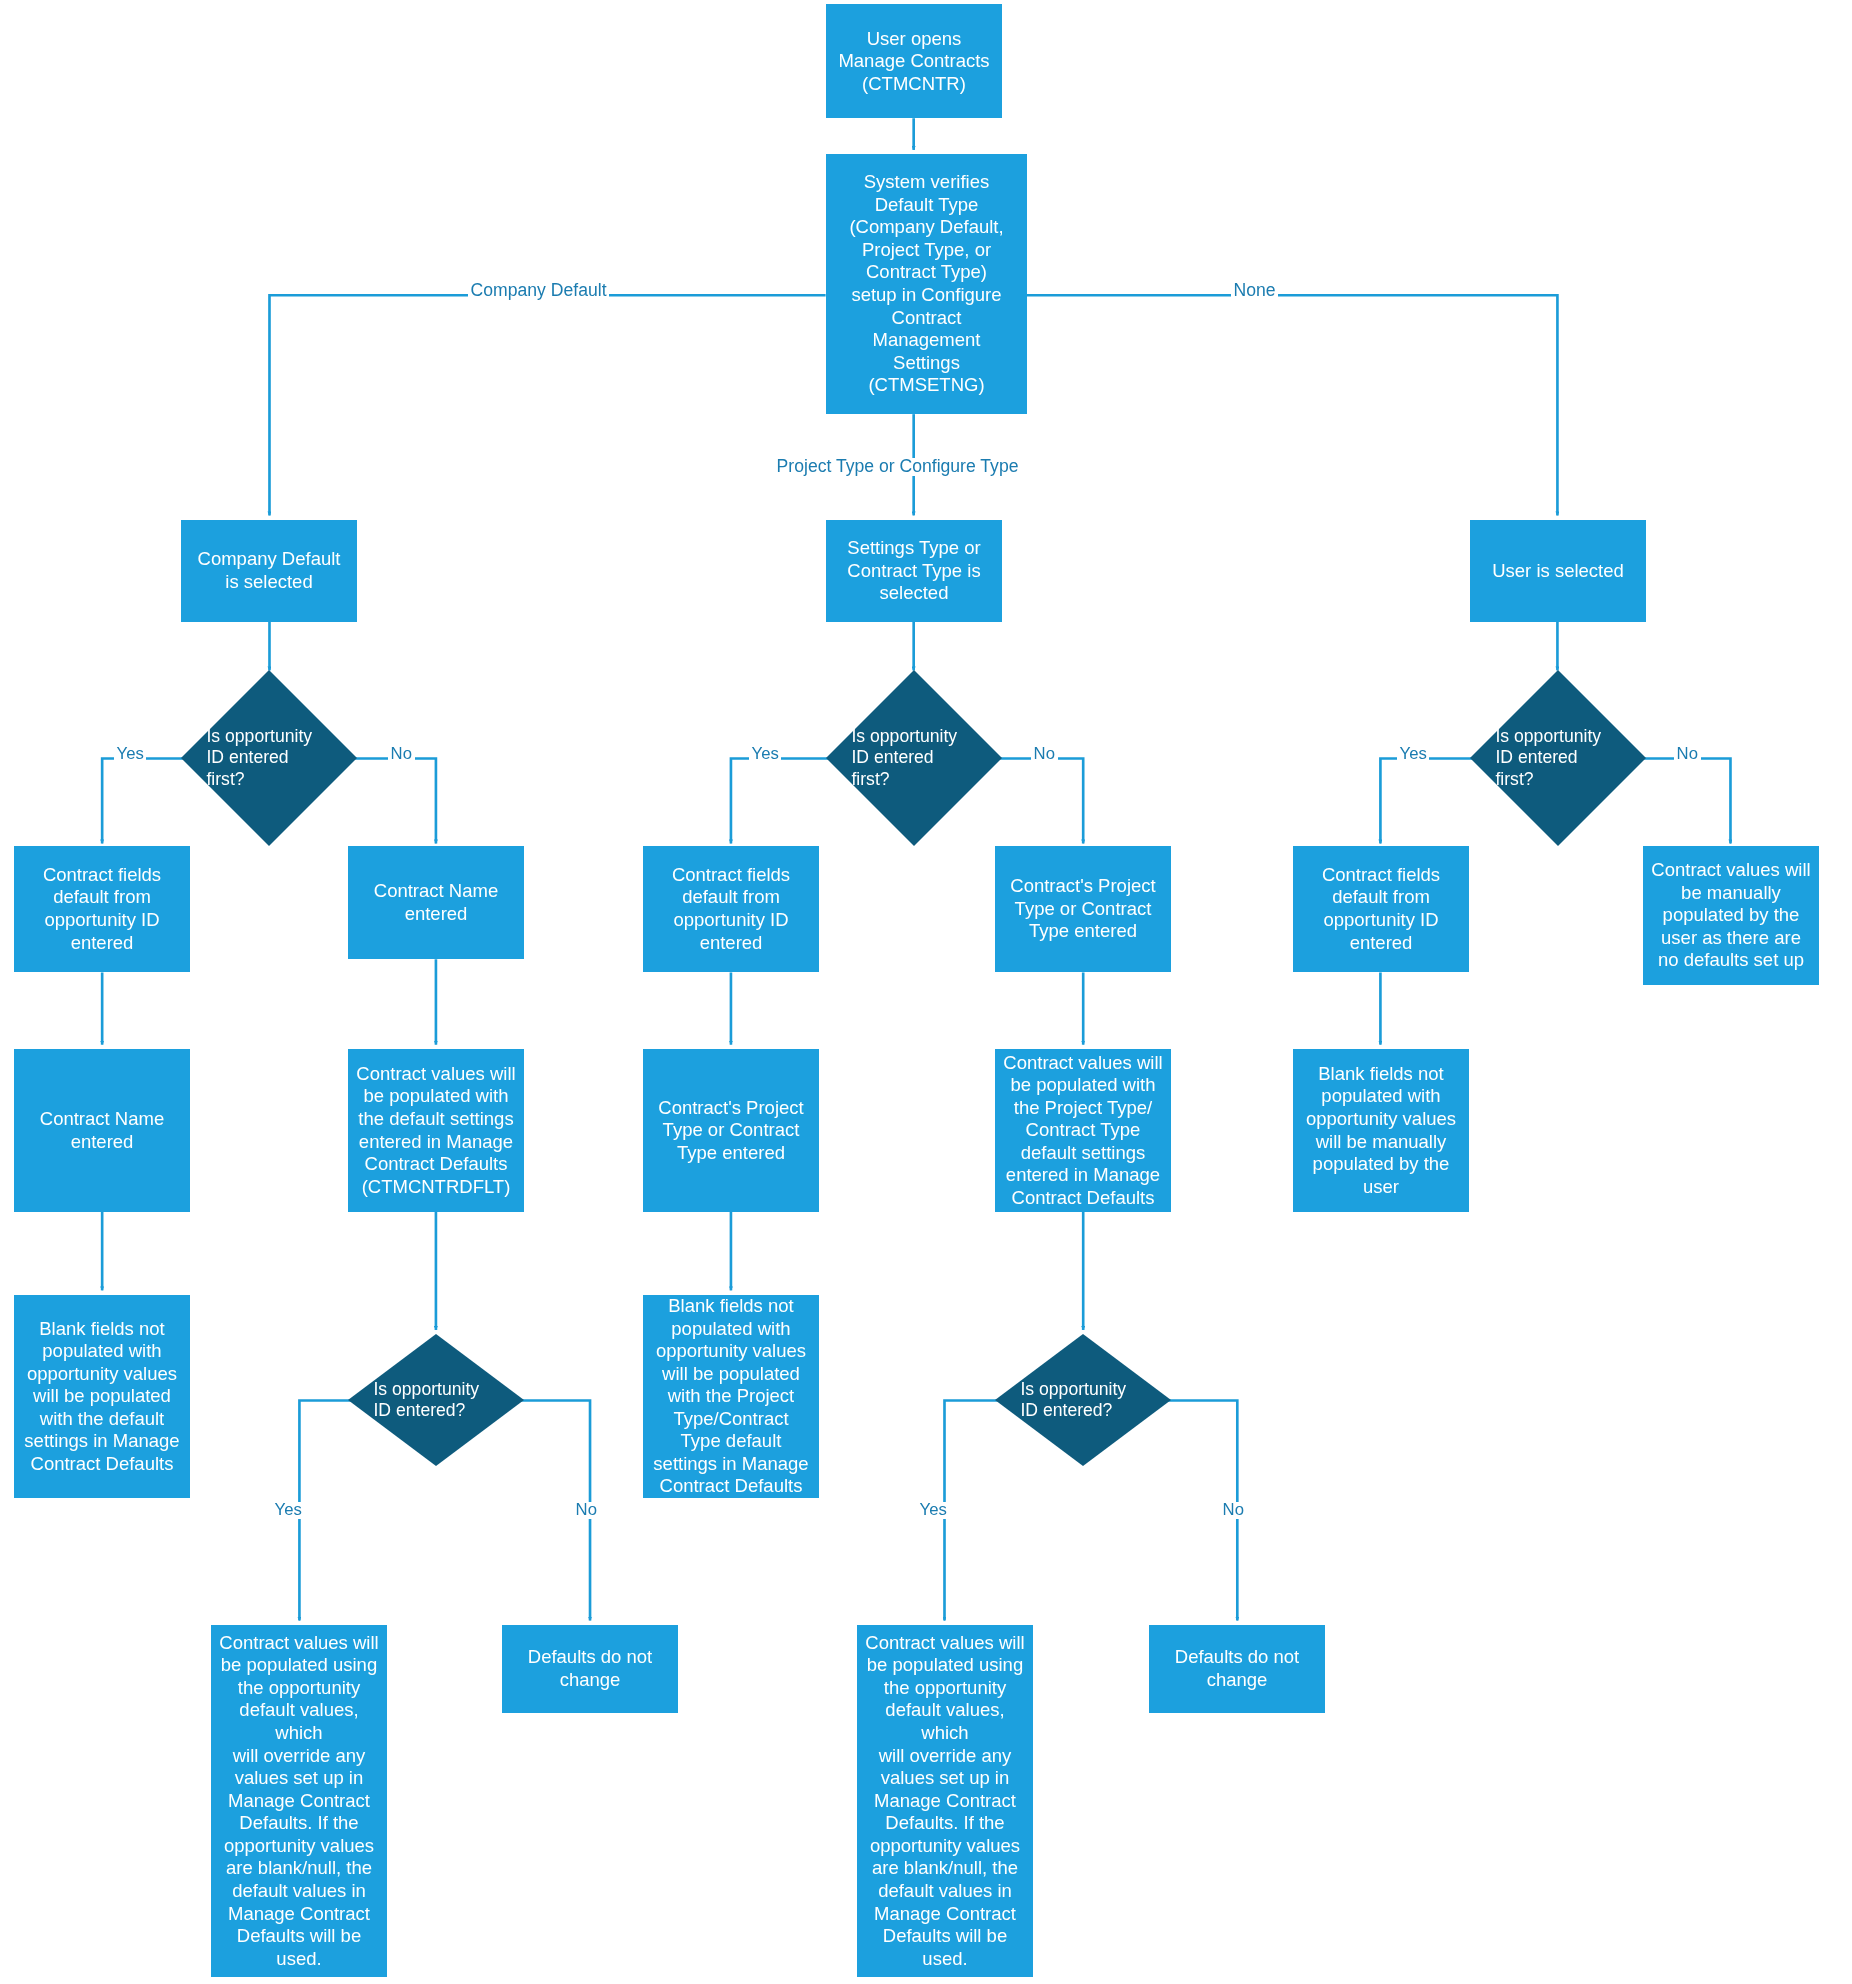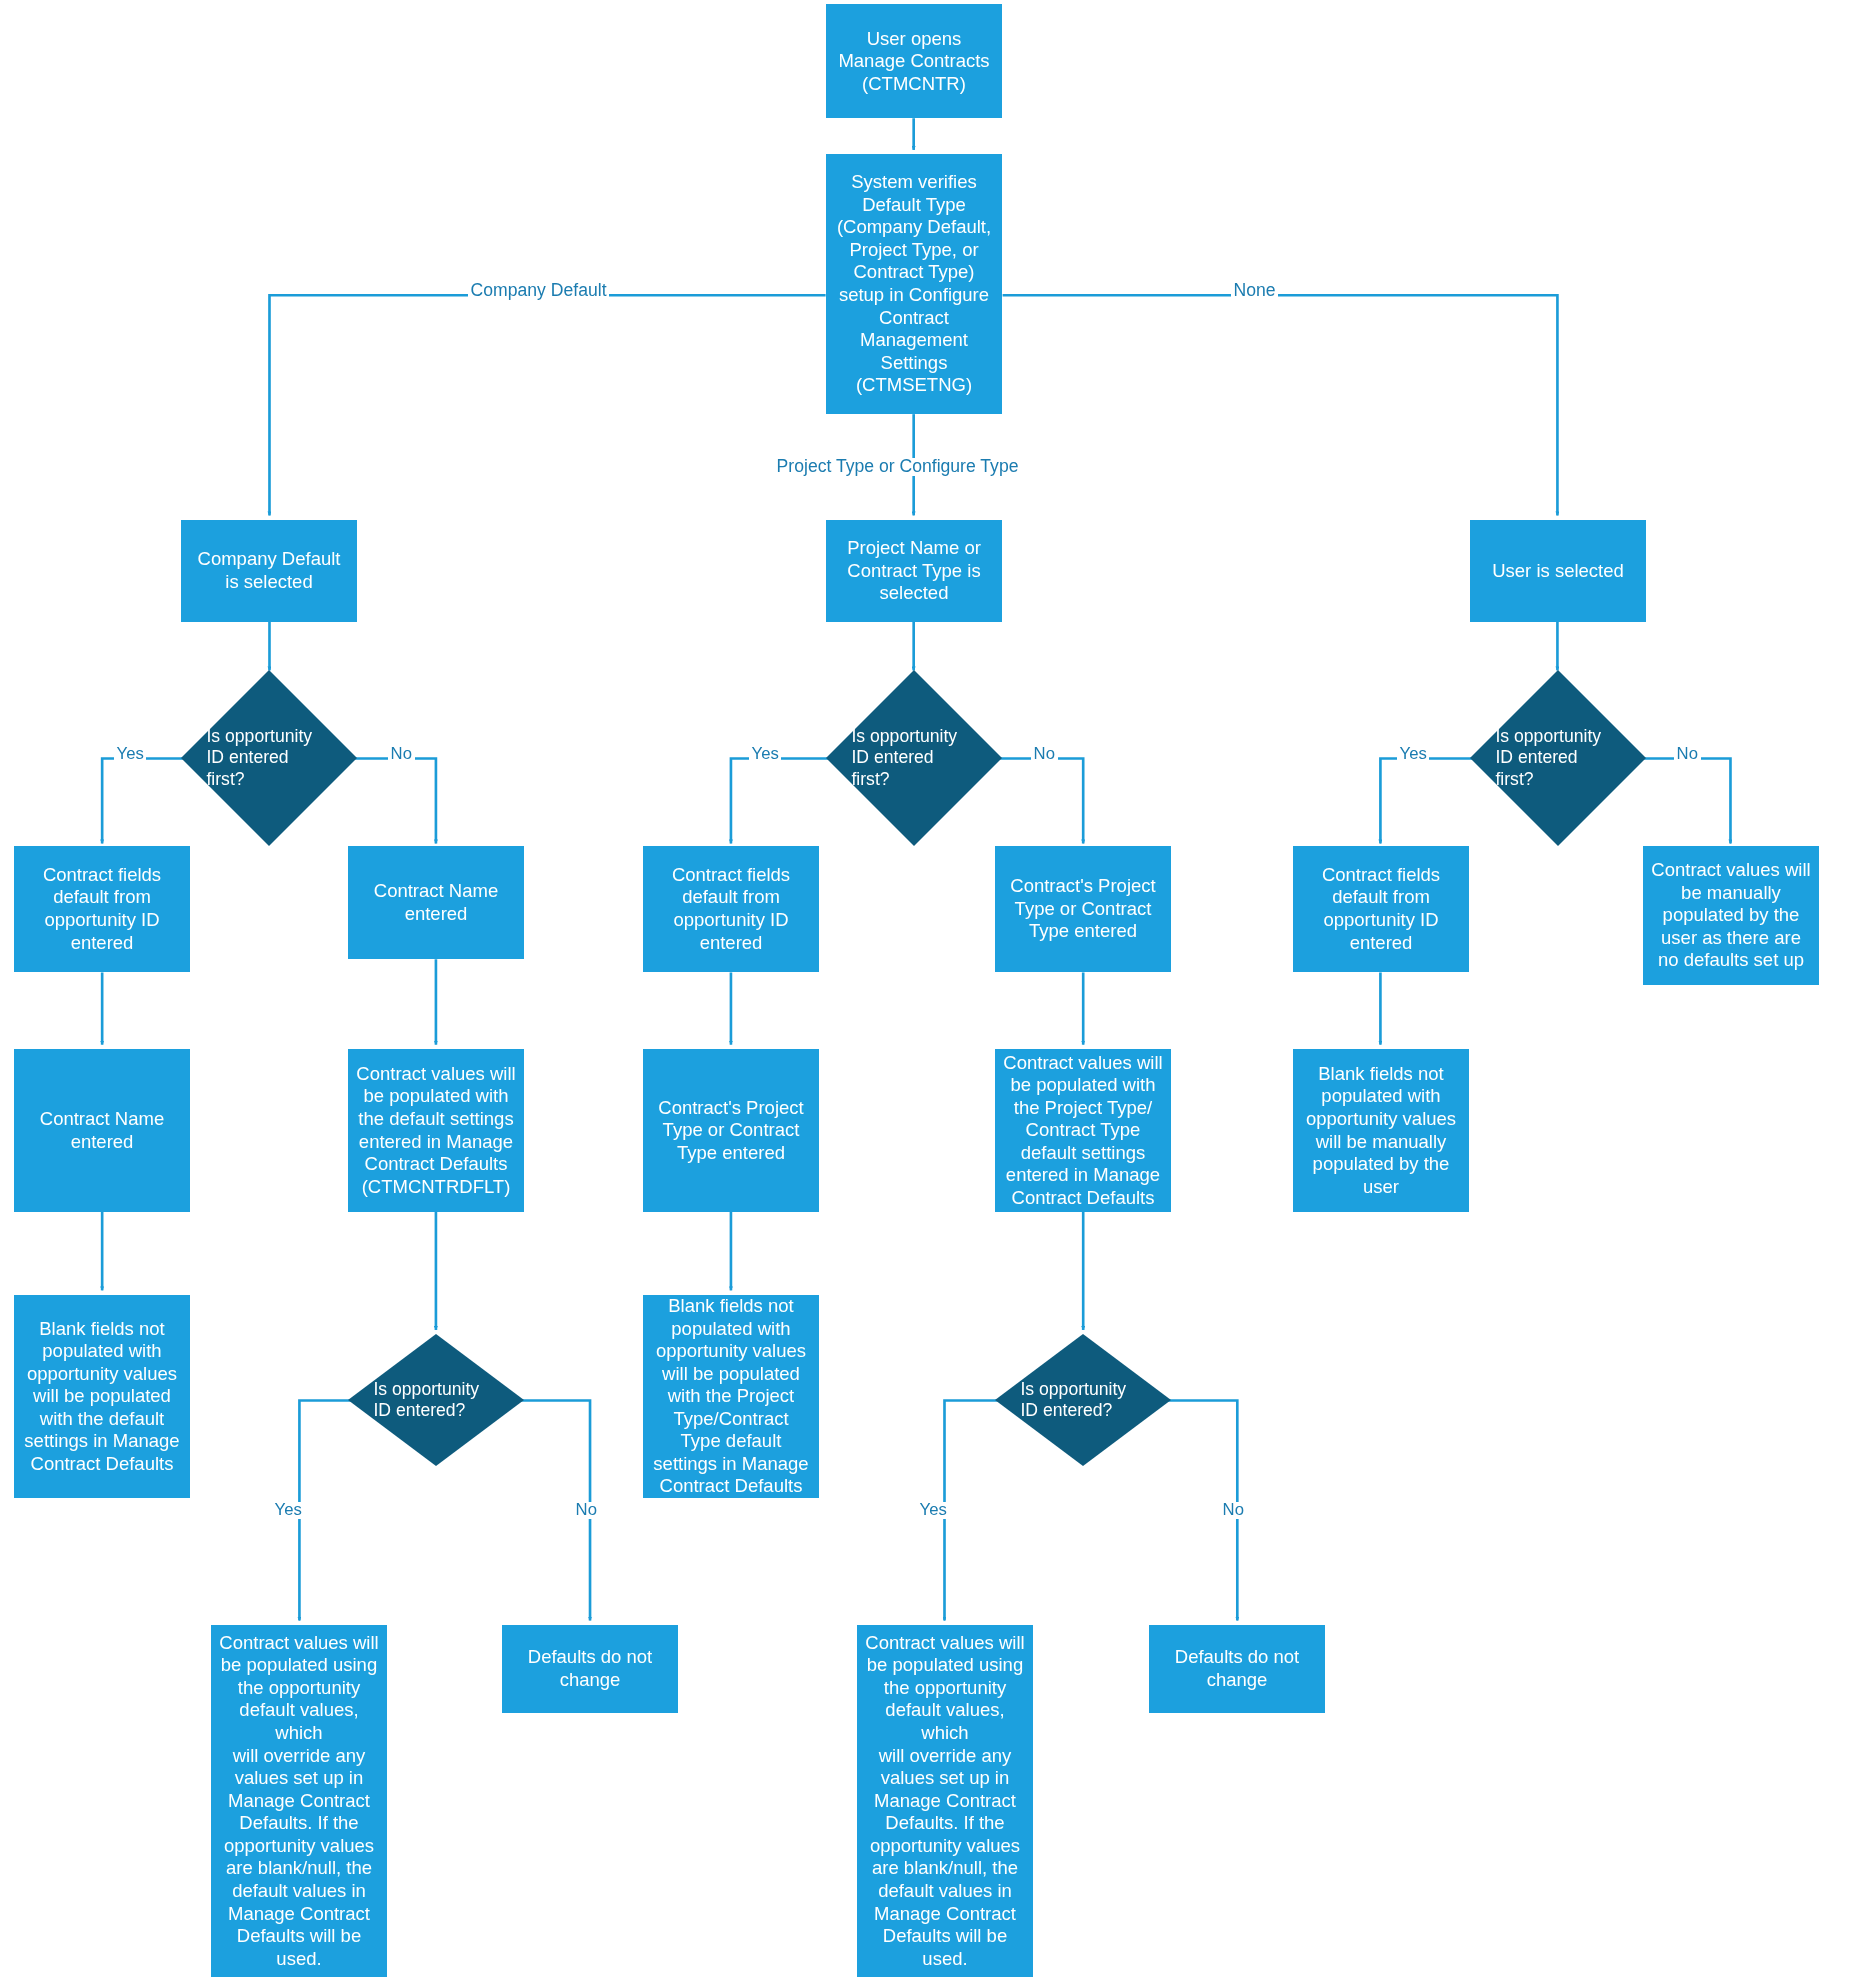--- a/index.html
+++ b/index.html
@@ -115,35 +115,35 @@
       <path d="M3357,1722 L3135,1722 L3135,1915" marker-end="url(#arrowhead)"></path>
       <path d="M3717,1722 L3930,1722 L3930,1915" marker-end="url(#arrowhead)"></path>
       <path d="M3135,2208 L3135,2372" marker-end="url(#arrowhead)"></path>
     </g>
   </svg>
 
   <div class="node process" style="left:826px;top:4.4px;width:176px;height:114px;font-size:18.5px;">User opens
 Manage Contracts
 (CTMCNTR)</div>
 
-  <div class="node process" style="left:826px;top:154px;width:176px;height:260px;font-size:18.5px;">System verifies
+  <div class="node process" style="left:826px;top:154px;width:201px;height:260px;font-size:18.5px;">System verifies
 Default Type
 (Company Default,
 Project Type, or
 Contract Type)
 setup in Configure
 Contract
 Management
 Settings
 (CTMSETNG)</div>
 
   <div class="node process" style="left:181px;top:520px;width:176px;height:102px;font-size:18.5px;">Company Default
 is selected</div>
 
-  <div class="node process" style="left:826px;top:520px;width:176px;height:102px;font-size:18.5px;">Project Name or
+  <div class="node process" style="left:826px;top:520px;width:176px;height:102px;font-size:18.5px;">Settings Type or
 Contract Type is
 selected</div>
 
   <div class="node process" style="left:1470px;top:520px;width:176px;height:102px;font-size:18.5px;">User is selected</div>
 
   <div class="node decision" style="left:181px;top:670px;width:176px;height:176px;font-size:17.6px;">
     <span class="decision-shape"></span>
     <span class="decision-text">Is opportunity
 ID entered
 first?</span>

